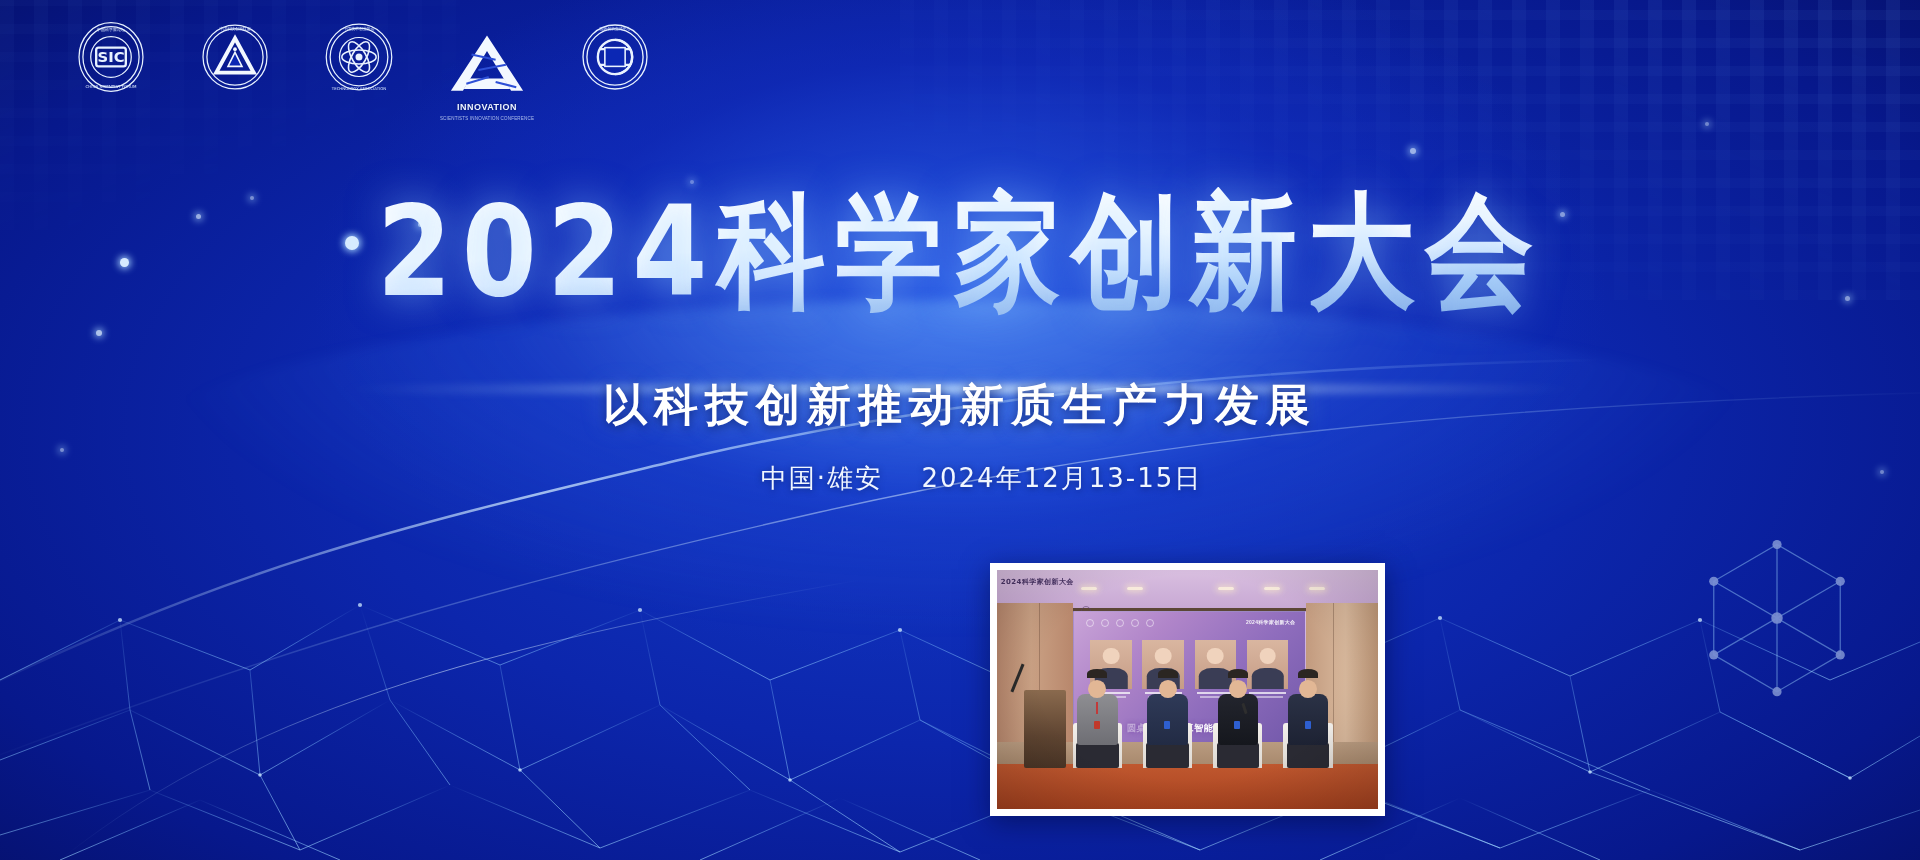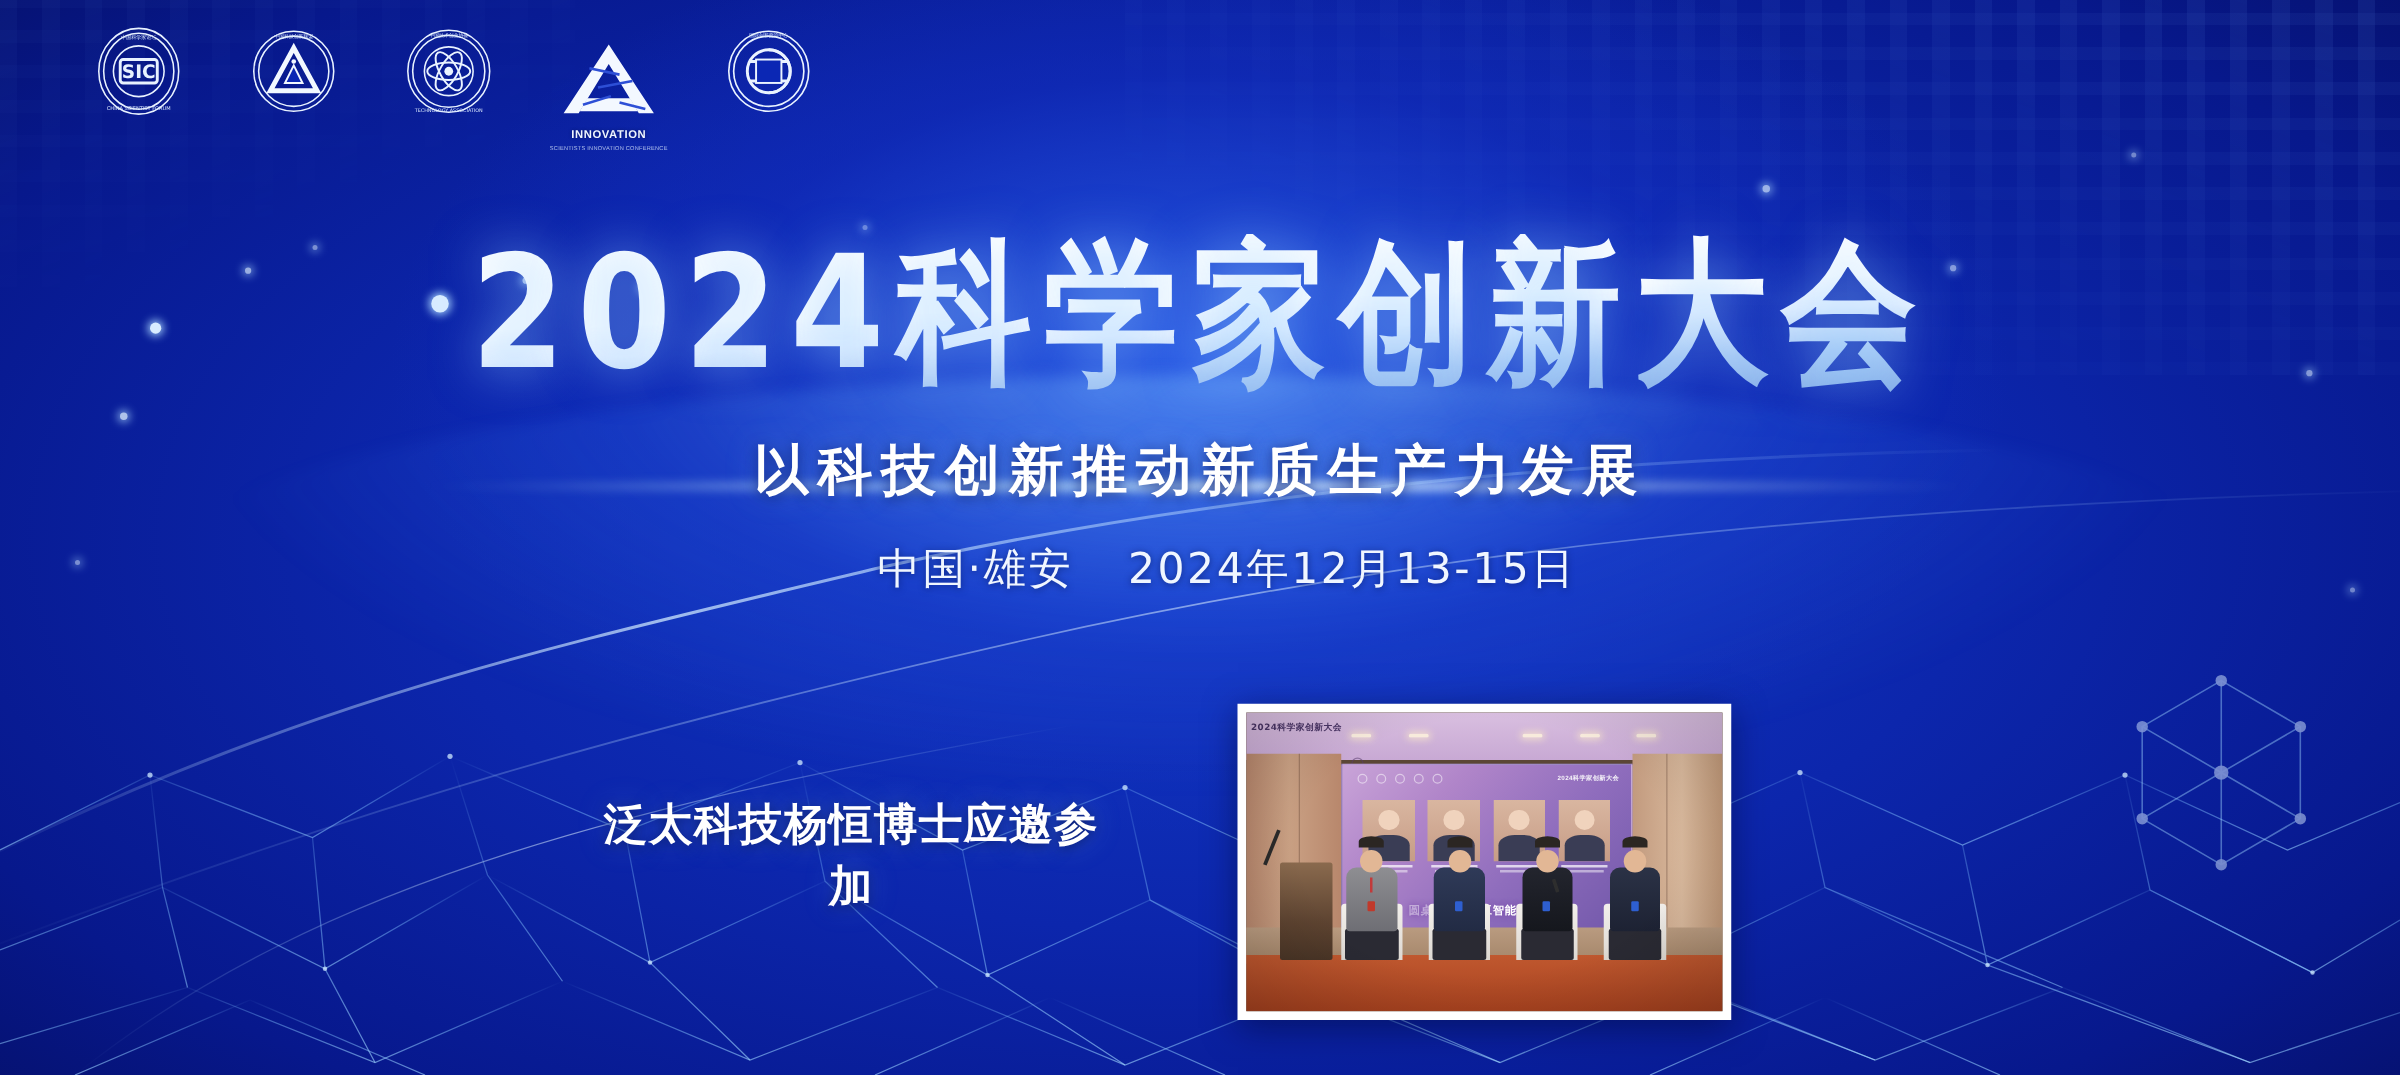--- a/index.html
+++ b/index.html
@@ -97,31 +97,31 @@
     background:linear-gradient(178deg,#ffffff 0%,#ffffff 44%,#e9f2ff 58%,#a9c9f4 78%,#7fa9e6 100%);
     -webkit-background-clip:text; background-clip:text;
     -webkit-text-fill-color:transparent;
     text-shadow:0 0 36px rgba(150,205,255,.55);
     transform:scaleY(1.16);
     display:inline-block;
     padding:0 6px;
   }
 
   .sub-title {
-    margin-top:39px;
+    margin-top:68px;
     font-family:"DejaVu Sans","Liberation Sans",sans-serif;
     font-size:44px; font-weight:700; letter-spacing:7px;
     color:#ffffff;
     text-shadow:0 2px 10px rgba(10,30,110,.85), 0 0 24px rgba(140,195,255,.35);
   }
 
   .date-line {
     margin-top:26px;
     font-family:"DejaVu Sans","Liberation Sans",sans-serif;
-    font-size:34px; font-weight:400; letter-spacing:2px;
+    font-size:26px; font-weight:400; letter-spacing:2px;
     color:#f0f6ff;
     text-shadow:0 1px 6px rgba(10,30,110,.8);
     margin-left:43px;
   }
   .date-line .sep { display:inline-block; width:18px; }
 
   
   .caption {
     position:absolute; left:466px; top:636px; width:430px;
     text-align:center; z-index:7;
@@ -412,21 +412,20 @@
     <div class="main-title">2024科学家创新大会</div>
     <div class="sub-title">以科技创新推动新质生产力发展</div>
     <div class="date-line">
       <span>中国·雄安</span>
       <span class="sep"></span>
       <span>2024年12月13-15日</span>
     </div>
   </div>
 
   <div class="caption">
-    <div>泛太科技杨恒博士应邀参加</div>
   </div>
 
   <div class="photo-frame">
     <div class="photo">
 
       <div class="ph-ceiling">
         <span class="dl" style="left:22%"></span>
         <span class="dl" style="left:34%"></span>
         <span class="dl" style="left:58%"></span>
         <span class="dl" style="left:70%"></span>

